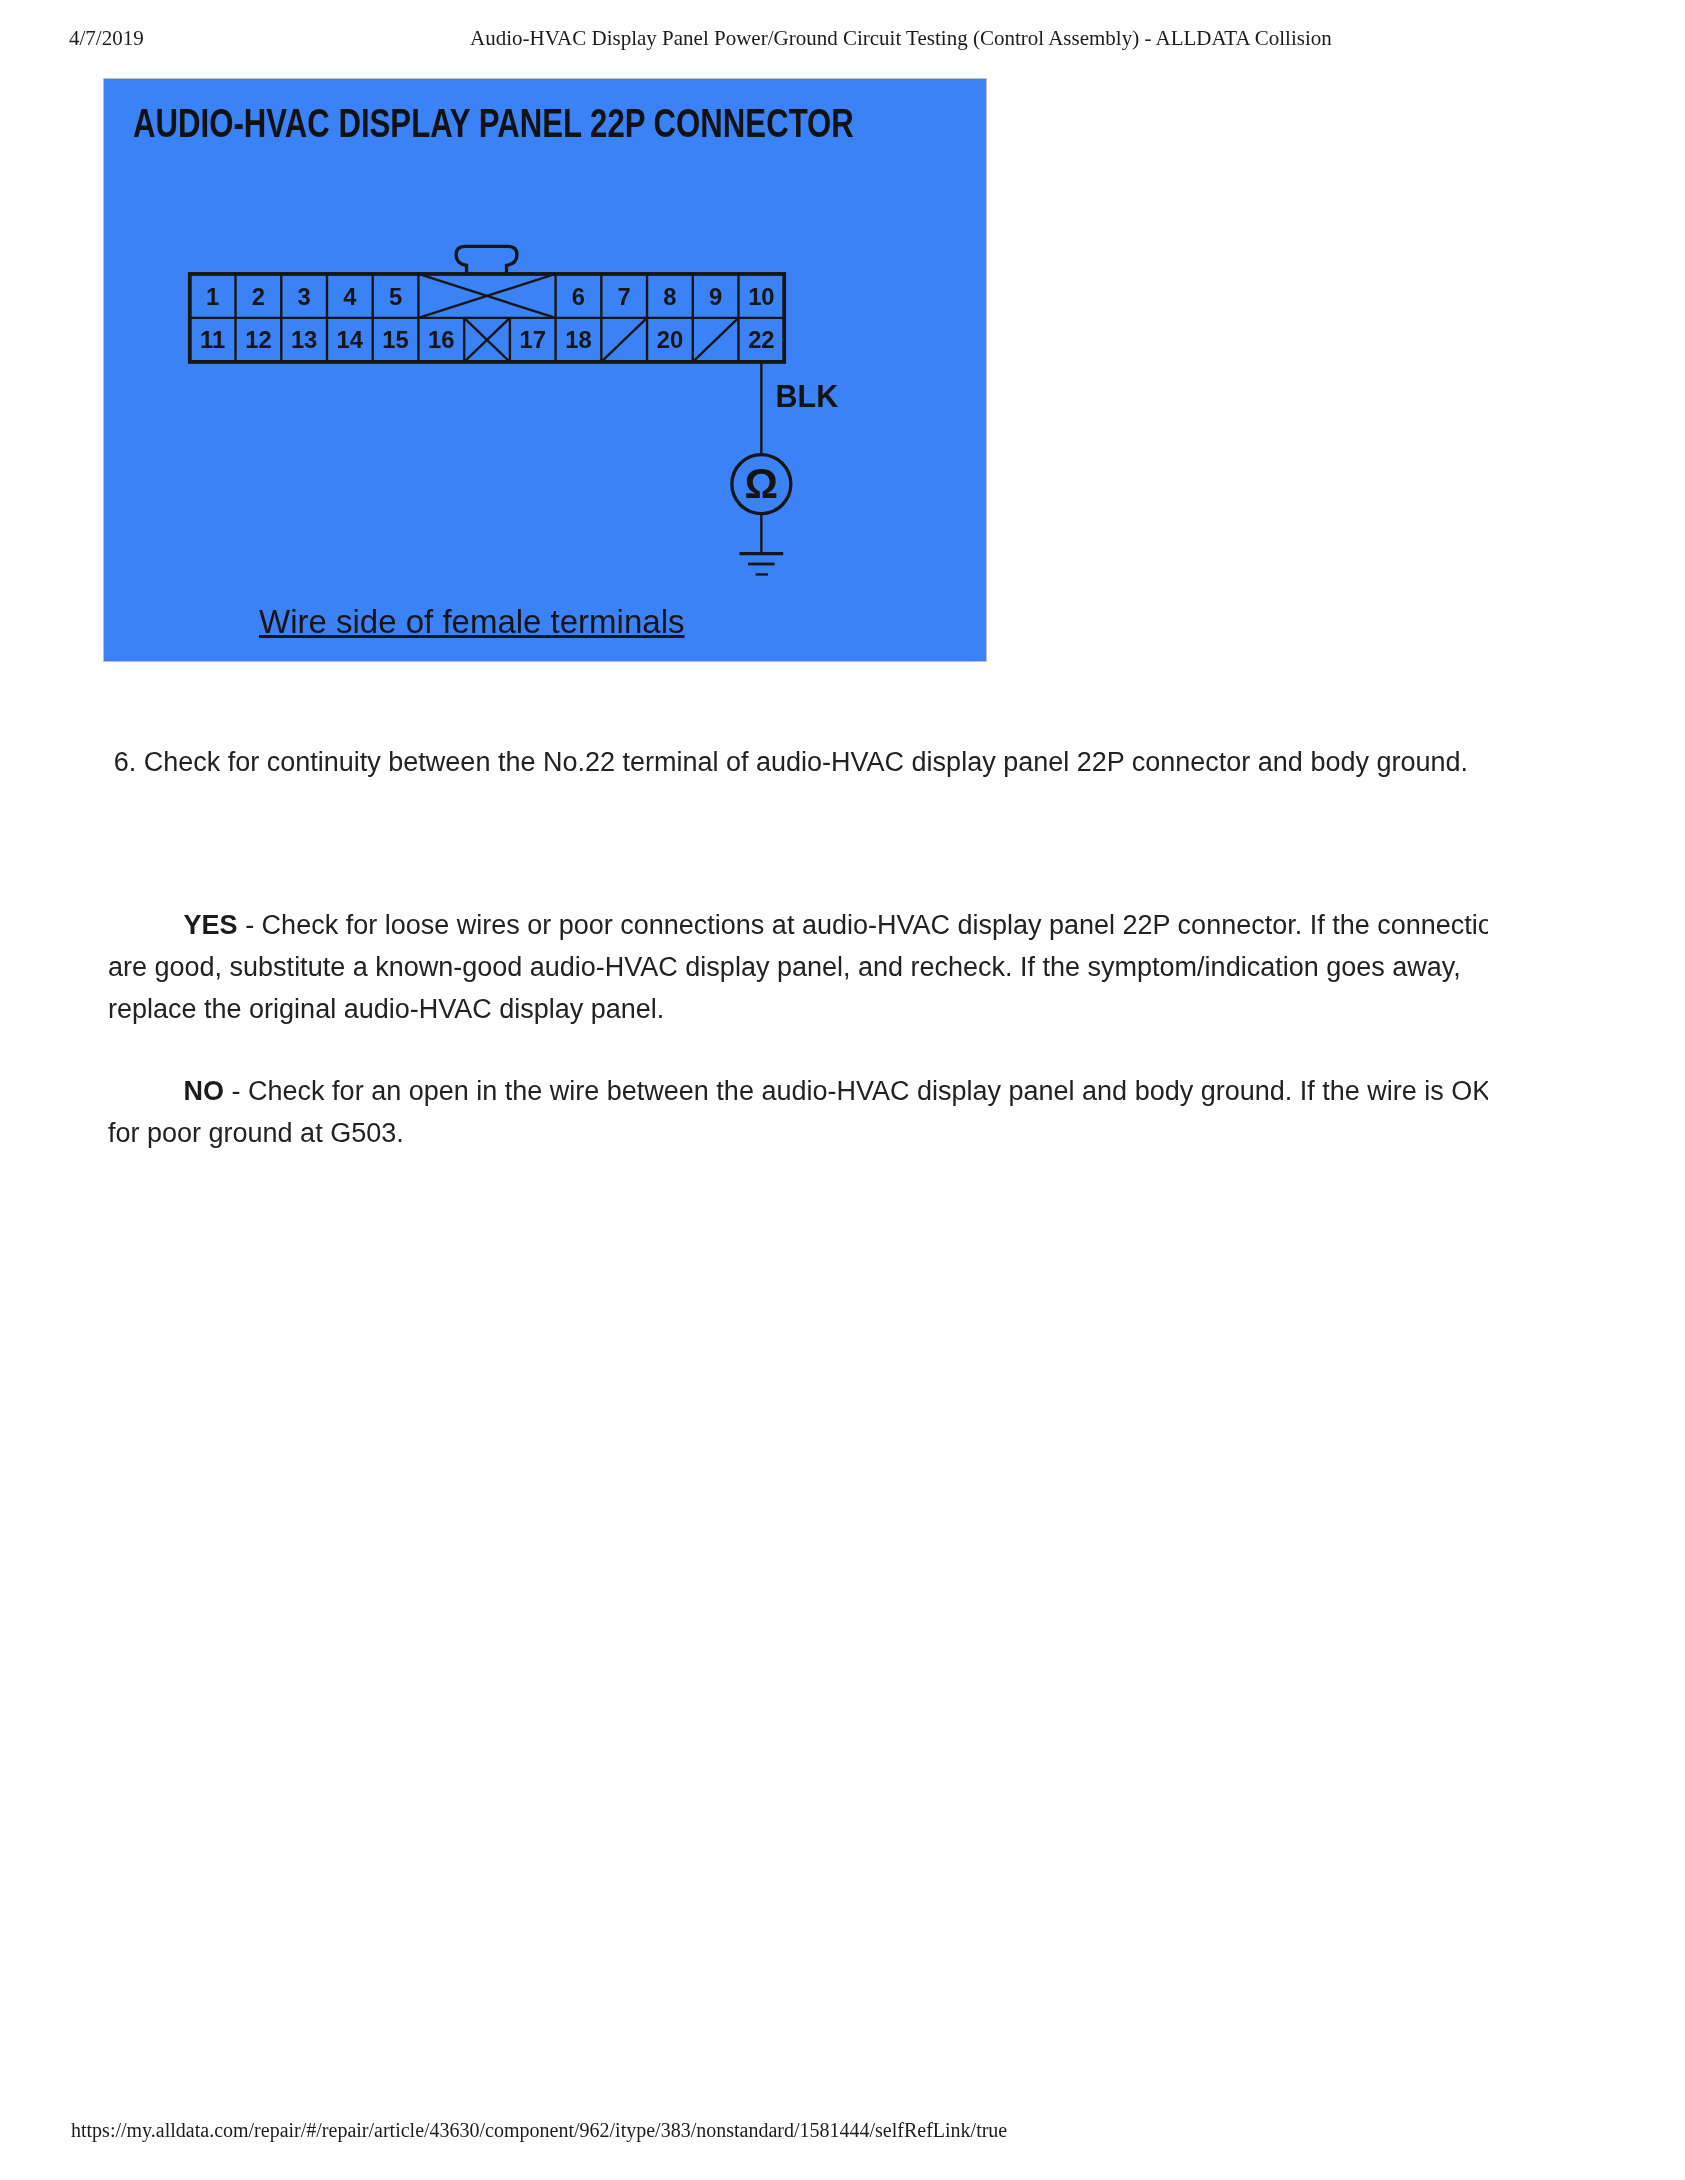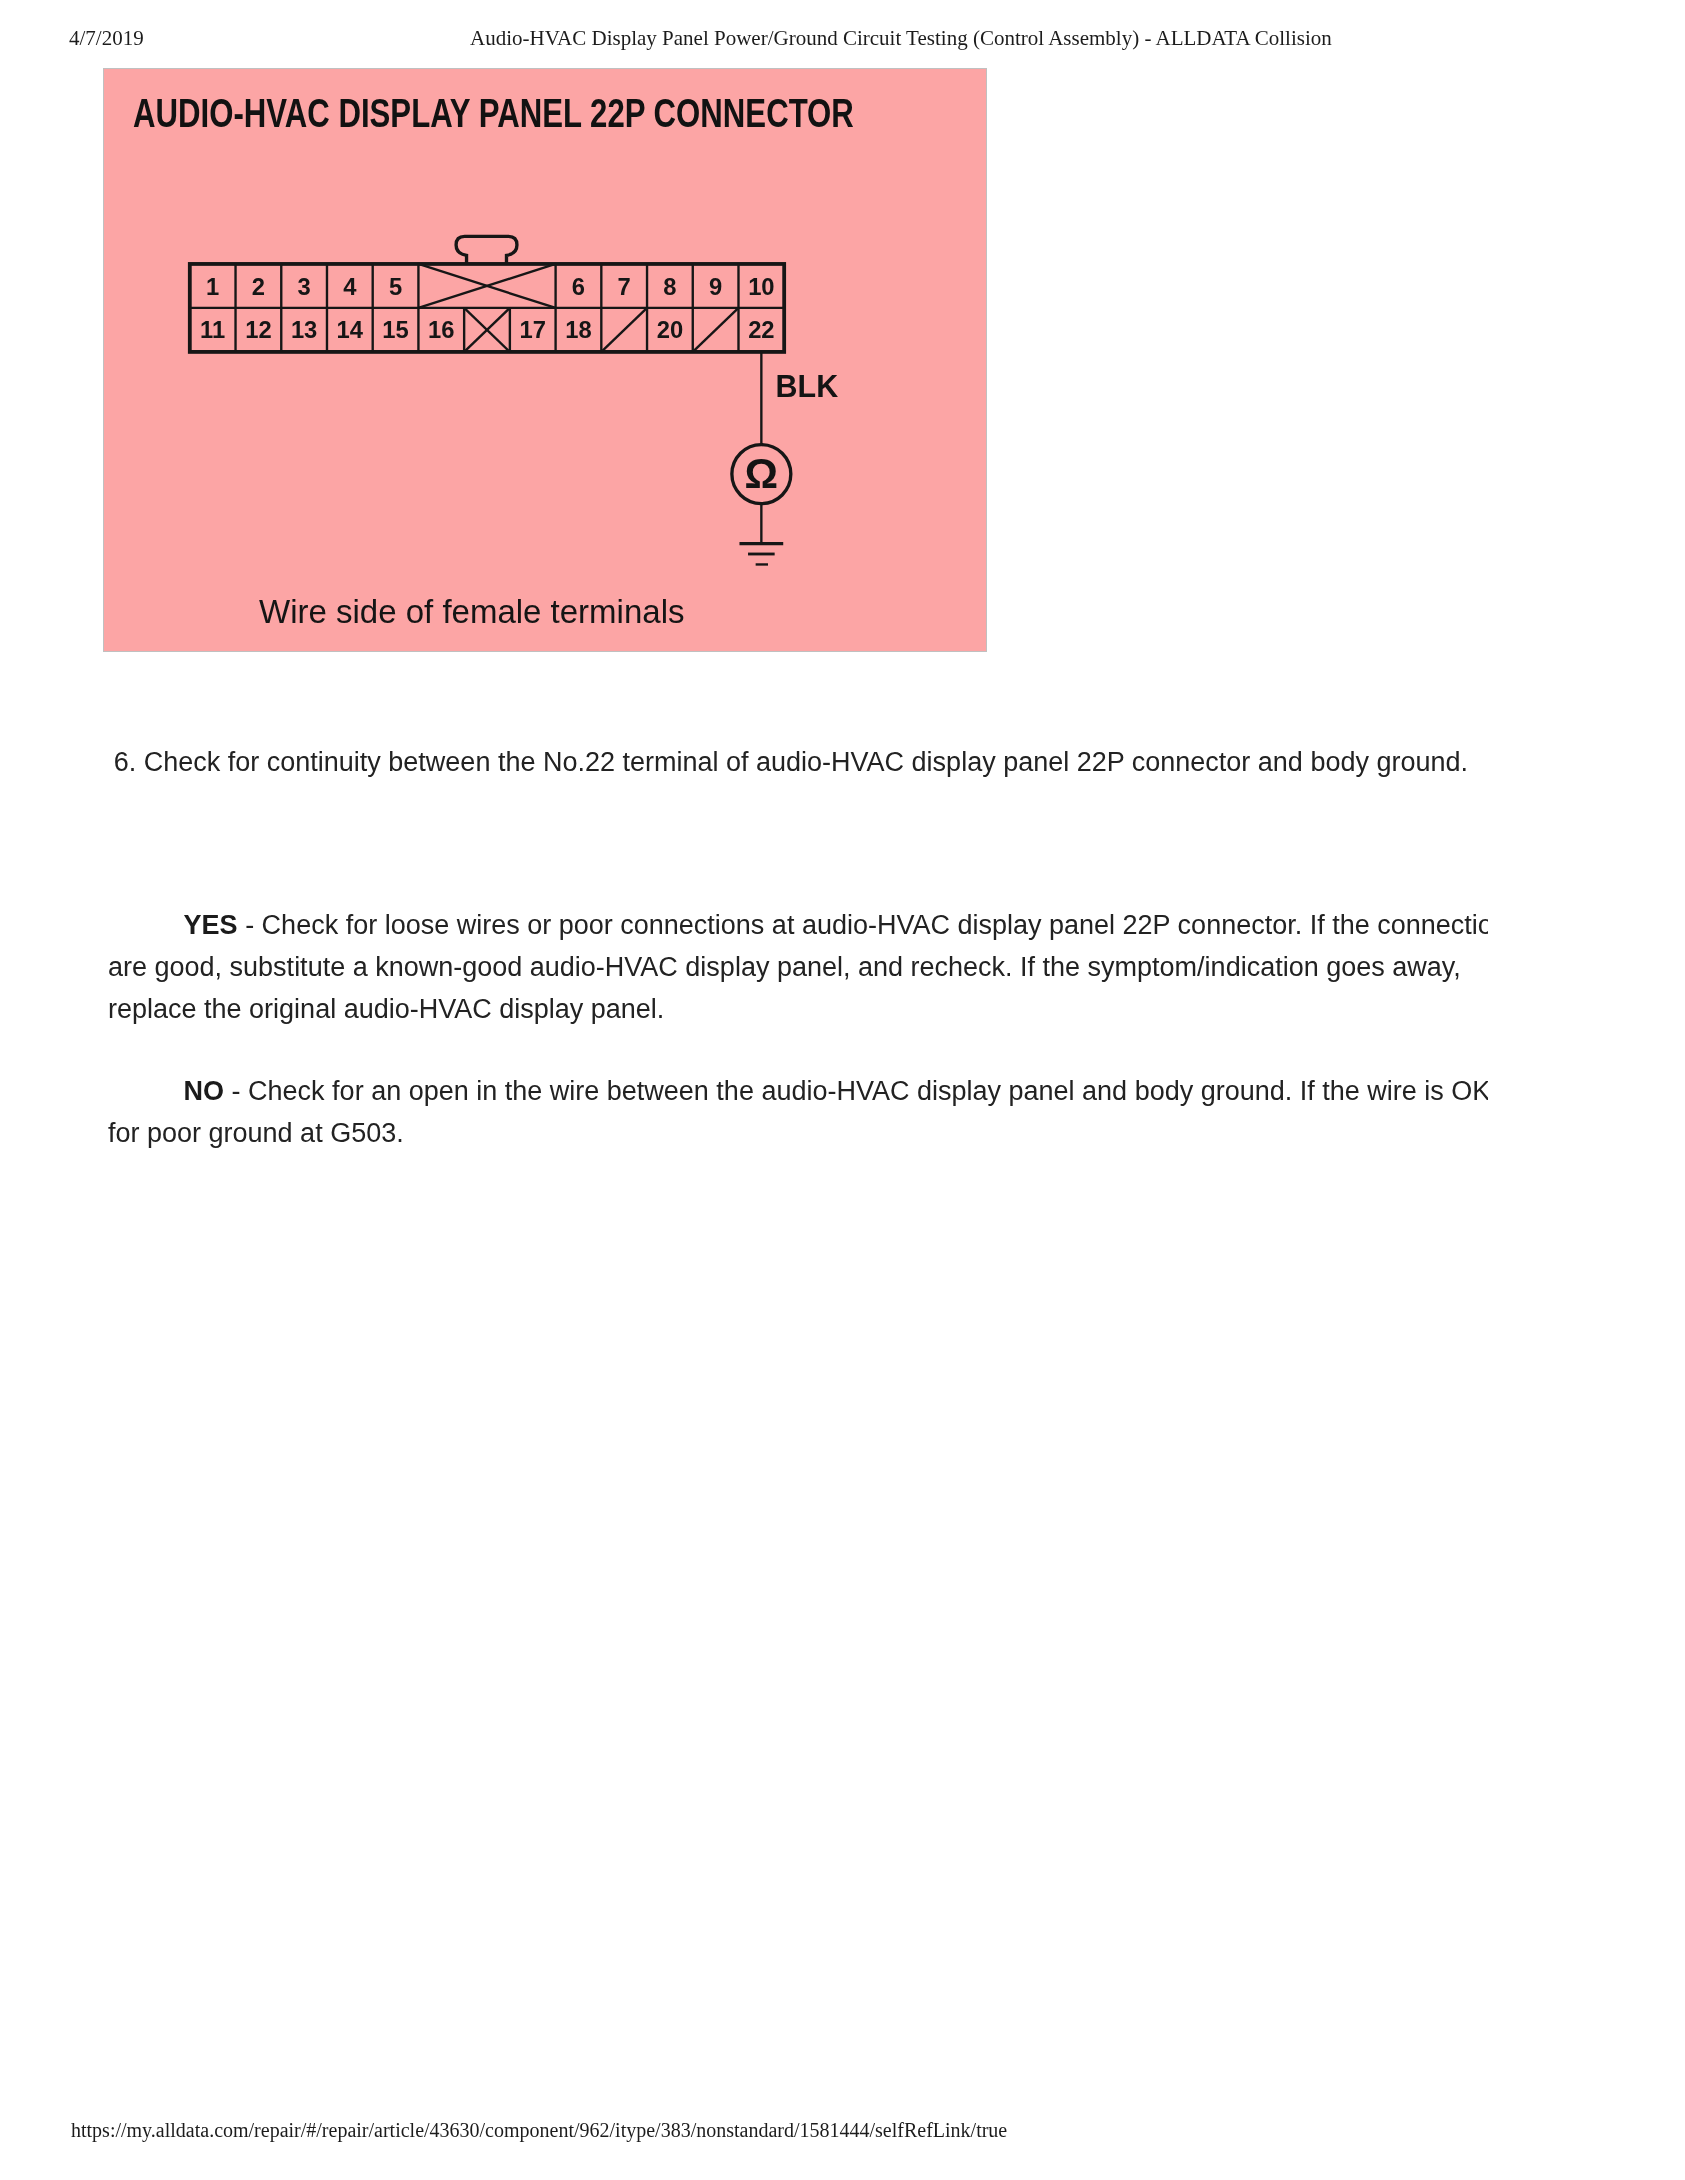--- a/index.html
+++ b/index.html
@@ -4,26 +4,26 @@
 <style>
   html,body{margin:0;padding:0;background:#fff;}
   .page{position:relative;width:1488px;height:2181px;background:#ffffff;overflow:hidden;
         font-family:"Liberation Sans",sans-serif;color:#202020;}
 
   
   .hdr{position:absolute;font-family:"Liberation Serif",serif;font-size:21px;color:#1c1c1c;white-space:nowrap;}
   .ftr{position:absolute;font-family:"Liberation Serif",serif;font-size:20px;color:#1c1c1c;white-space:nowrap;}
 
   
-  .diagram-box{position:absolute;left:103px;top:68px;width:882px;height:582px;
-               border:1.9px solid #c0c0c0;background:#fca5a5;}
+  .diagram-box{position:absolute;left:103px;top:78px;width:882px;height:582px;
+               border:1.9px solid #c0c0c0;background:#3b82f6;}
   .diagram-title{position:absolute;left:28.5px;top:21px;font-size:41px;font-weight:bold;color:#121212;
                  letter-spacing:0px;white-space:nowrap;transform:scaleX(0.76);transform-origin:left top;}
   .diagram-caption{position:absolute;left:155px;top:524px;font-size:33px;font-weight:500;color:#151515;
-                   letter-spacing:0px;white-space:nowrap;}
+                   letter-spacing:0px;white-space:nowrap;text-decoration:underline;}
   .diagram-svg{position:absolute;left:0;top:0;}
   .diagram-svg line,.diagram-svg rect,.diagram-svg path,.diagram-svg circle{stroke:#161616;fill:none;}
   .cellnum{font-family:"Liberation Sans",sans-serif;font-size:25px;font-weight:600;fill:#161616;text-anchor:middle;}
   .wirelabel{font-family:"Liberation Sans",sans-serif;font-size:32px;font-weight:bold;fill:#141414;}
   .ohm{font-family:"Liberation Sans",sans-serif;font-size:44px;font-weight:bold;fill:#141414;text-anchor:middle;}
 
   
   .para{position:absolute;left:108px;width:1541px;font-size:27px;line-height:42px;color:#222;
         white-space:pre-line;}
   .para b{font-weight:bold;color:#1b1b1b;margin-left:48px;}

